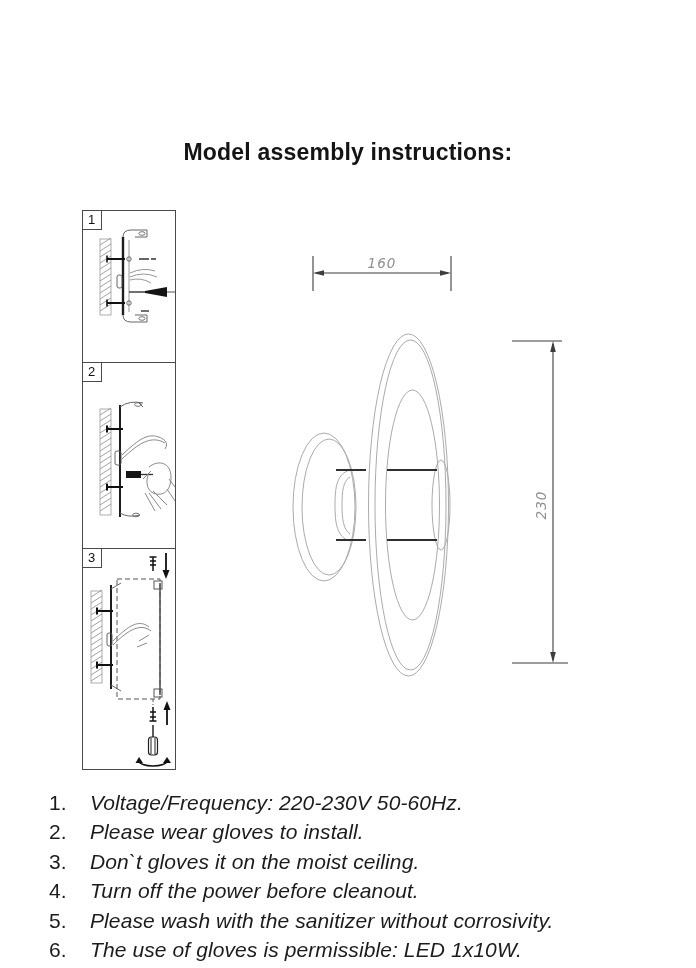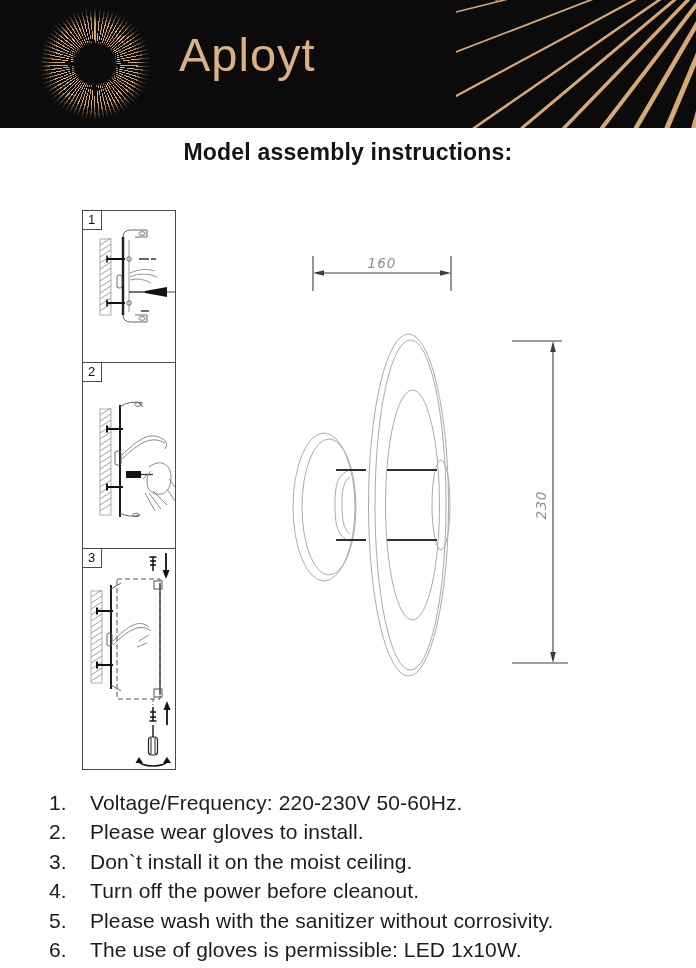--- a/index.html
+++ b/index.html
@@ -37,46 +37,27 @@
 
   
   .drawing { position:absolute; left:270px; top:235px; }
   .dimtxt { font-family:"DejaVu Sans", sans-serif; font-style:italic;
             font-size:13.5px; fill:#8f8f8f; letter-spacing:1px; }
 
   
   .list { position:absolute; left:49px; top:788px; width:630px; }
   .li { display:flex; font-size:21px; line-height:29.4px; color:#1c1c1c; }
   .li .num { width:41px; flex:0 0 41px; }
-  .li .txt { flex:1; letter-spacing:.1px; }
+  .li .txt { flex:1; letter-spacing:.1px;font-style:italic; }
 </style>
 </head>
 <body>
 
 <div class="page">
 
-  <div class="header">
-    <div class="sunburst"></div>
-    <div class="brand">Aployt</div>
-    <svg class="rays" width="240" height="128" viewBox="0 0 240 128">
-      <g stroke="#d8a872" fill="none" stroke-linecap="round">
-        <line x1="290" y1="-60" x2="40" y2="0" stroke-width="1.4"></line>
-        <line x1="290" y1="-60" x2="0" y2="12" stroke-width="1.6"></line>
-        <line x1="290" y1="-60" x2="0" y2="52" stroke-width="1.8"></line>
-        <line x1="290" y1="-60" x2="0" y2="96" stroke-width="2.2"></line>
-        <line x1="290" y1="-60" x2="18" y2="128" stroke-width="2.6"></line>
-        <line x1="290" y1="-60" x2="66" y2="128" stroke-width="3.0"></line>
-        <line x1="290" y1="-60" x2="108" y2="128" stroke-width="3.5"></line>
-        <line x1="290" y1="-60" x2="146" y2="128" stroke-width="4.0"></line>
-        <line x1="290" y1="-60" x2="180" y2="128" stroke-width="4.5"></line>
-        <line x1="290" y1="-60" x2="211" y2="128" stroke-width="5.0"></line>
-        <line x1="290" y1="-60" x2="238" y2="128" stroke-width="5.5"></line>
-      </g>
-    </svg>
-  </div>
 
   <div class="title-line t1">Model assembly instructions:</div>
 
   <div class="step-box sb1">
     <div class="badge">1</div>
     <svg width="92" height="150" viewBox="0 0 92 150">
       <g stroke="#8a8a8a" stroke-width=".8" fill="none">
         <rect x="17" y="28" width="11" height="76" stroke="#9a9a9a"></rect>
         <path d="M17 34 L28 27 M17 40 L28 33 M17 46 L28 39 M17 52 L28 45 M17 58 L28 51 M17 64 L28 57 M17 70 L28 63 M17 76 L28 69 M17 82 L28 75 M17 88 L28 81 M17 94 L28 87 M17 100 L28 93"></path>
       </g>
@@ -232,21 +213,21 @@
     <div class="li">
       <span class="num">1.</span>
       <span class="txt">Voltage/Frequency: 220-230V 50-60Hz.</span>
     </div>
     <div class="li">
       <span class="num">2.</span>
       <span class="txt">Please wear gloves to install.</span>
     </div>
     <div class="li">
       <span class="num">3.</span>
-      <span class="txt">Don`t install it on the moist ceiling.</span>
+      <span class="txt">Don`t gloves it on the moist ceiling.</span>
     </div>
     <div class="li">
       <span class="num">4.</span>
       <span class="txt">Turn off the power before cleanout.</span>
     </div>
     <div class="li">
       <span class="num">5.</span>
       <span class="txt">Please wash with the sanitizer without corrosivity.</span>
     </div>
     <div class="li">

